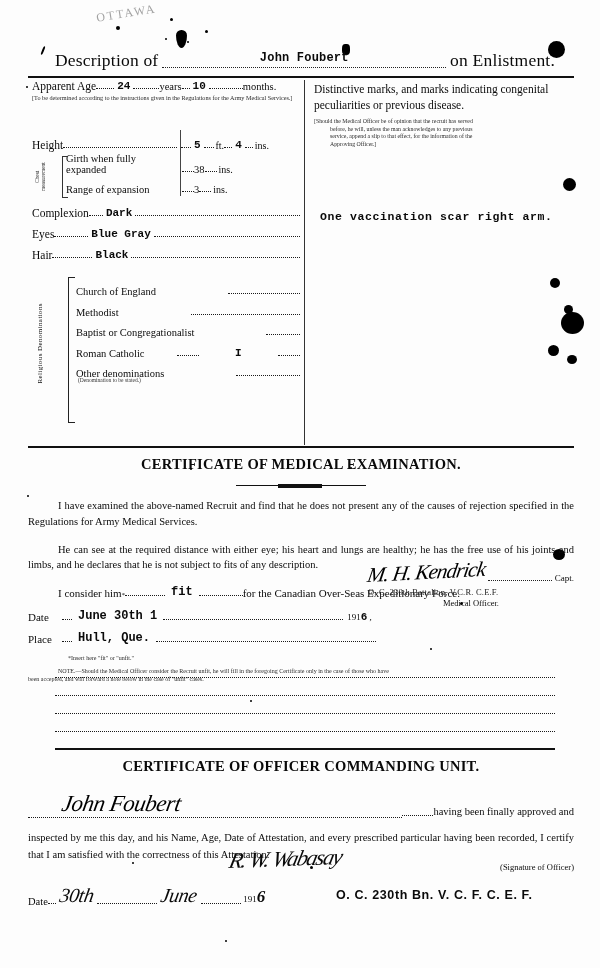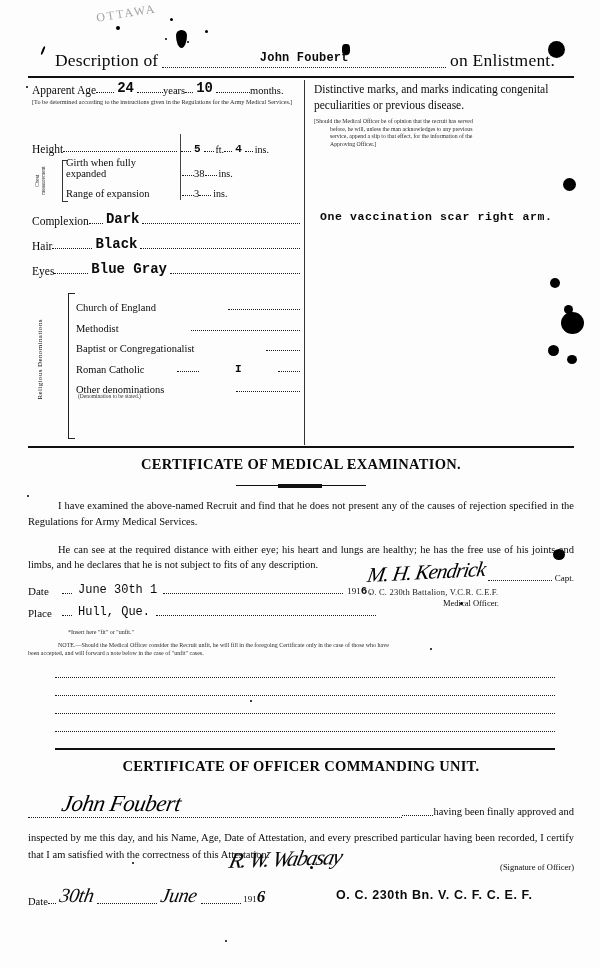--- a/index.html
+++ b/index.html
@@ -93,21 +93,21 @@
   .fieldrow {
     display: flex;
     align-items: flex-end;
     font-size: 11.5px;
     margin-top: 2px;
   }
   .fieldrow .lbl { white-space: nowrap; }
   .fieldrow .val {
     font-family: "Liberation Mono", monospace;
     font-weight: bold;
-    font-size: 14px;
+    font-size: 11px;
     padding: 0 3px;
     white-space: nowrap;
   }
 
   .tiny {
     font-size: 6.2px;
     line-height: 1.25;
     color: #2a2a2a;
     margin-top: 2px;
   }
@@ -293,21 +293,21 @@
 
   .dp-row {
     display: flex;
     align-items: flex-end;
     font-size: 11px;
     margin-top: 10px;
   }
   .dp-row .dlabel { width: 34px; white-space: nowrap;}
   .dp-row .dval {
     font-family: "Liberation Mono", monospace;
-    font-weight: normal;
+    font-weight: bold;
     font-size: 12px;
     padding: 0 6px;
     white-space: nowrap;
   }
   .dp-row .yr { font-size: 9px; white-space: nowrap; padding-left: 4px;}
   .dp-row .yr b { font-family: "Liberation Mono", monospace; font-size: 11px;}
 
   .foot-note { font-size: 6px; margin-top: 10px; padding-left: 40px; color:#2b2b2b;}
   .foot-note2 { font-size: 6px; margin-top: 6px; line-height: 1.35; color:#2b2b2b;}
   .foot-note2 .i { text-indent: 30px; display:block;}
@@ -520,30 +520,30 @@
         </div>
 
         <div class="fieldrow" style="margin-top:12px;">
           <span class="lbl">Complexion</span>
           <span class="dotline" style="max-width:14px;"></span>
           <span class="val">Dark</span>
           <span class="dotline"></span>
         </div>
 
         <div class="fieldrow" style="margin-top:9px;">
+          <span class="lbl">Eyes</span>
+          <span class="dotline" style="max-width:34px;"></span>
+          <span class="val">Blue Gray</span>
+          <span class="dotline"></span>
+        </div>
+
+        <div class="fieldrow" style="margin-top:9px;">
           <span class="lbl">Hair</span>
           <span class="dotline" style="max-width:40px;"></span>
           <span class="val">Black</span>
-          <span class="dotline"></span>
-        </div>
-
-        <div class="fieldrow" style="margin-top:9px;">
-          <span class="lbl">Eyes</span>
-          <span class="dotline" style="max-width:34px;"></span>
-          <span class="val">Blue Gray</span>
           <span class="dotline"></span>
         </div>
       </div>
 
       <div class="relig">
         <div class="rvlabel">Religious Denominations</div>
         <div class="rbrace"></div>
 
         <div class="religrow">
           <span class="rl">Church of England</span>
@@ -596,20 +596,28 @@
   <div class="blot" style="left:567px; top:355px; width:10px; height:9px;"></div>
   <div class="blot" style="left:553px; top:549px; width:12px; height:11px;"></div>
   <div class="blot" style="left:27px; top:495px; width:2px; height:2px;"></div>
 
   <div class="cert1">
     <div class="cert-title">CERTIFICATE OF MEDICAL EXAMINATION.</div>
     <div class="cert-dash"></div>
     <div class="para">I have examined the above-named Recruit and find that he does not present any of the causes of rejection specified in the Regulations for Army Medical Services.</div>
     <div class="para">He can see at the required distance with either eye; his heart and lungs are healthy; he has the free use of his joints and limbs, and he declares that he is not subject to fits of any description.</div>
 
+    <div class="consider">
+      <span>I consider him</span>
+        <span class="sup">*</span>
+      <span class="dotline" style="max-width:40px;"></span>
+      <span class="fitval">fit</span>
+      <span class="dotline" style="max-width:44px;"></span>
+      <span>for the Canadian Over-Seas Expeditionary Force.</span>
+    </div>
 
     <div class="dp-row">
       <span class="dlabel">Date</span>
       <span class="dotline" style="max-width:10px;"></span>
       <span class="dval">June 30th 1</span>
       <span class="dotline" style="max-width:180px;"></span>
       <span class="yr"><span>191</span><b>6</b> ,</span>
     </div>
 
     <div class="dp-row" style="margin-top:8px;">

